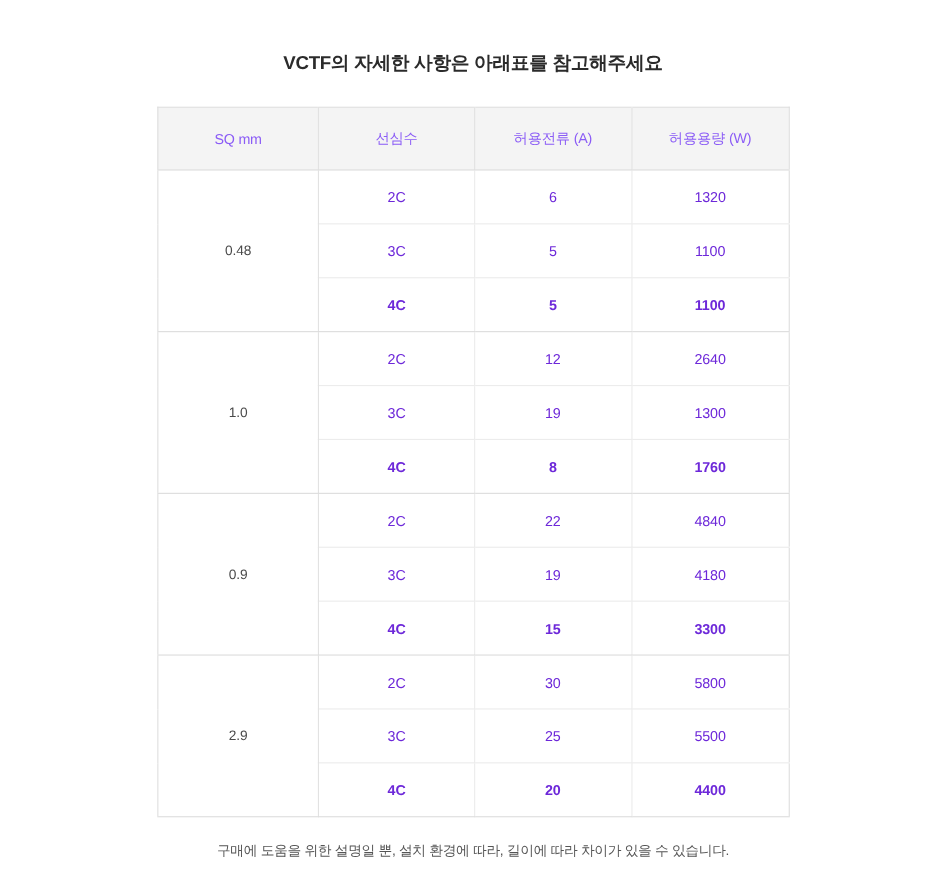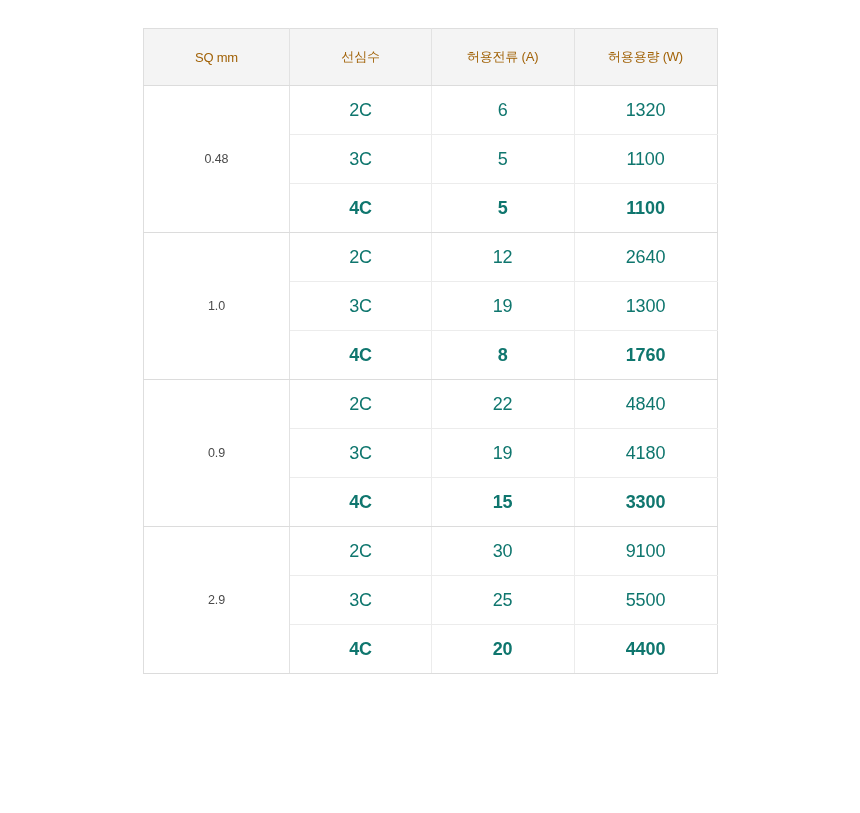--- a/index.html
+++ b/index.html
@@ -41,31 +41,31 @@
   }
   table.spec col.c1 { width: 25.6%; }
   table.spec col.c2 { width: 24.6%; }
   table.spec col.c3 { width: 24.9%; }
   table.spec col.c4 { width: 24.9%; }
 
   table.spec thead th {
     background: #f4f4f4;
     font-size: 13px;
     font-weight: normal;
-    color: #a16207;
+    color: #8b5cf6;
     height: 54px;
     border-right: 1px solid #e2e2e2;
     border-bottom: 1px solid #dcdcdc;
     letter-spacing: -0.2px;
   }
   table.spec thead th:last-child { border-right: none; }
 
   table.spec tbody td {
-    font-size: 18px;
-    color: #0f766e;
+    font-size: 13px;
+    color: #6d28d9;
     text-align: center;
     height: 46px;
     border-right: 1px solid #ececec;
     border-bottom: 1px solid #ececec;
     letter-spacing: -0.1px;
     background: #ffffff;
   }
   table.spec tbody td:last-child { border-right: none; }
   table.spec tbody tr:last-child td { border-bottom: none; }
 
@@ -90,20 +90,21 @@
     color: #555555;
     margin-top: 22px;
     letter-spacing: -0.3px;
   }
 </style>
 </head>
 <body>
 
 <div class="page">
 
+  <div class="title">VCTF의 자세한 사항은 아래표를 참고해주세요</div>
 
   <div class="table-wrap">
     <table class="spec">
       <colgroup>
         <col class="c1">
           <col class="c2">
           <col class="c3">
           <col class="c4">
       </colgroup>
       <thead>
@@ -160,30 +161,31 @@
           </tr>
           <tr class="group-last">
             <td>4C</td>
             <td>15</td>
             <td>3300</td>
           </tr>
           <tr>
             <td class="sq" rowspan="3">2.9</td>
             <td>2C</td>
             <td>30</td>
-            <td>9100</td>
+            <td>5800</td>
           </tr>
           <tr>
             <td>3C</td>
             <td>25</td>
             <td>5500</td>
           </tr>
           <tr class="group-last">
             <td>4C</td>
             <td>20</td>
             <td>4400</td>
           </tr>
         </tbody>
     </table>
   </div>
 
+  <div class="footnote">구매에 도움을 위한 설명일 뿐,  설치 환경에 따라, 길이에 따라 차이가 있을 수 있습니다.</div>
 
 </div>
 
 </body></html>

